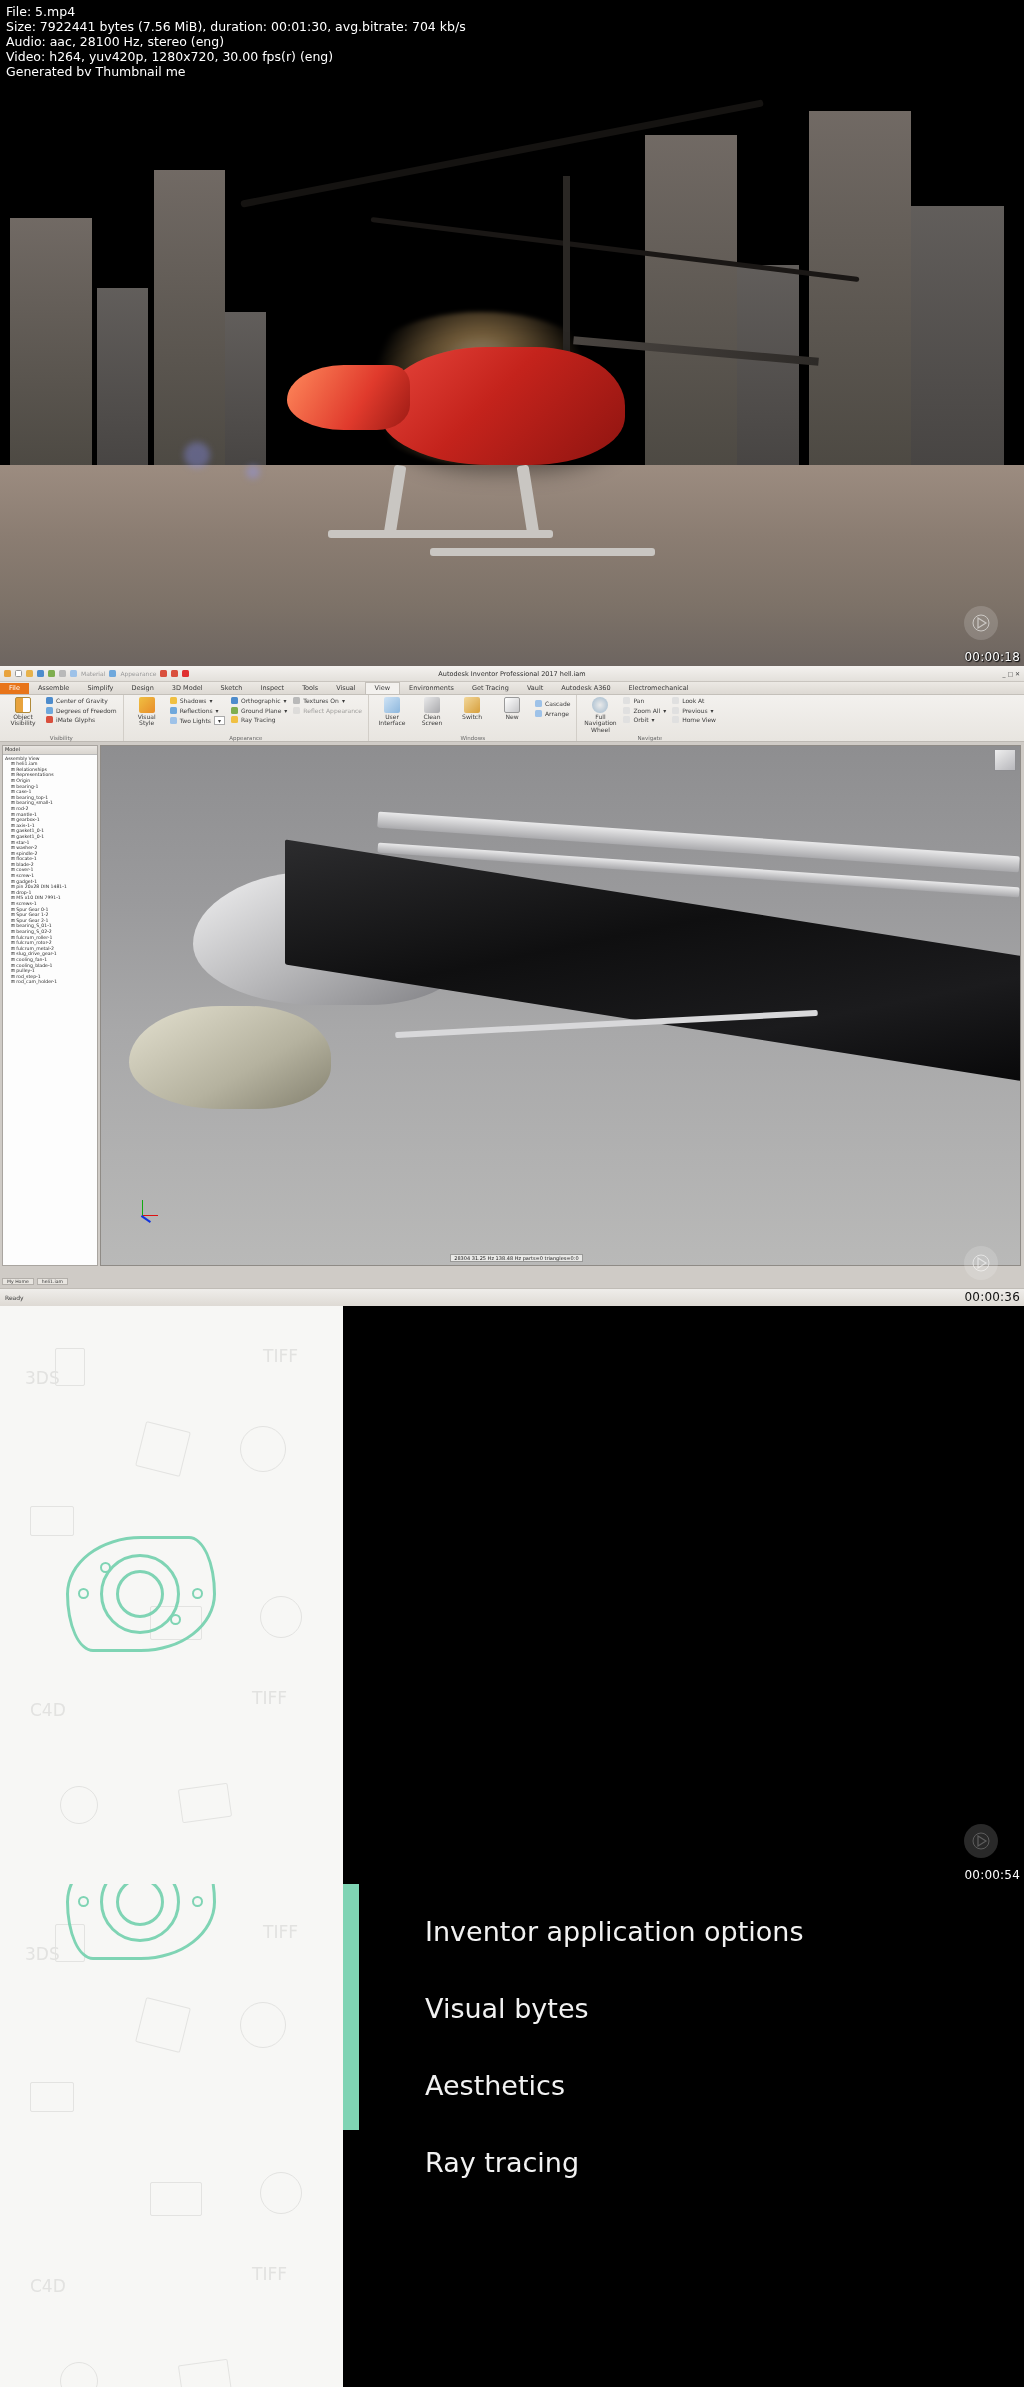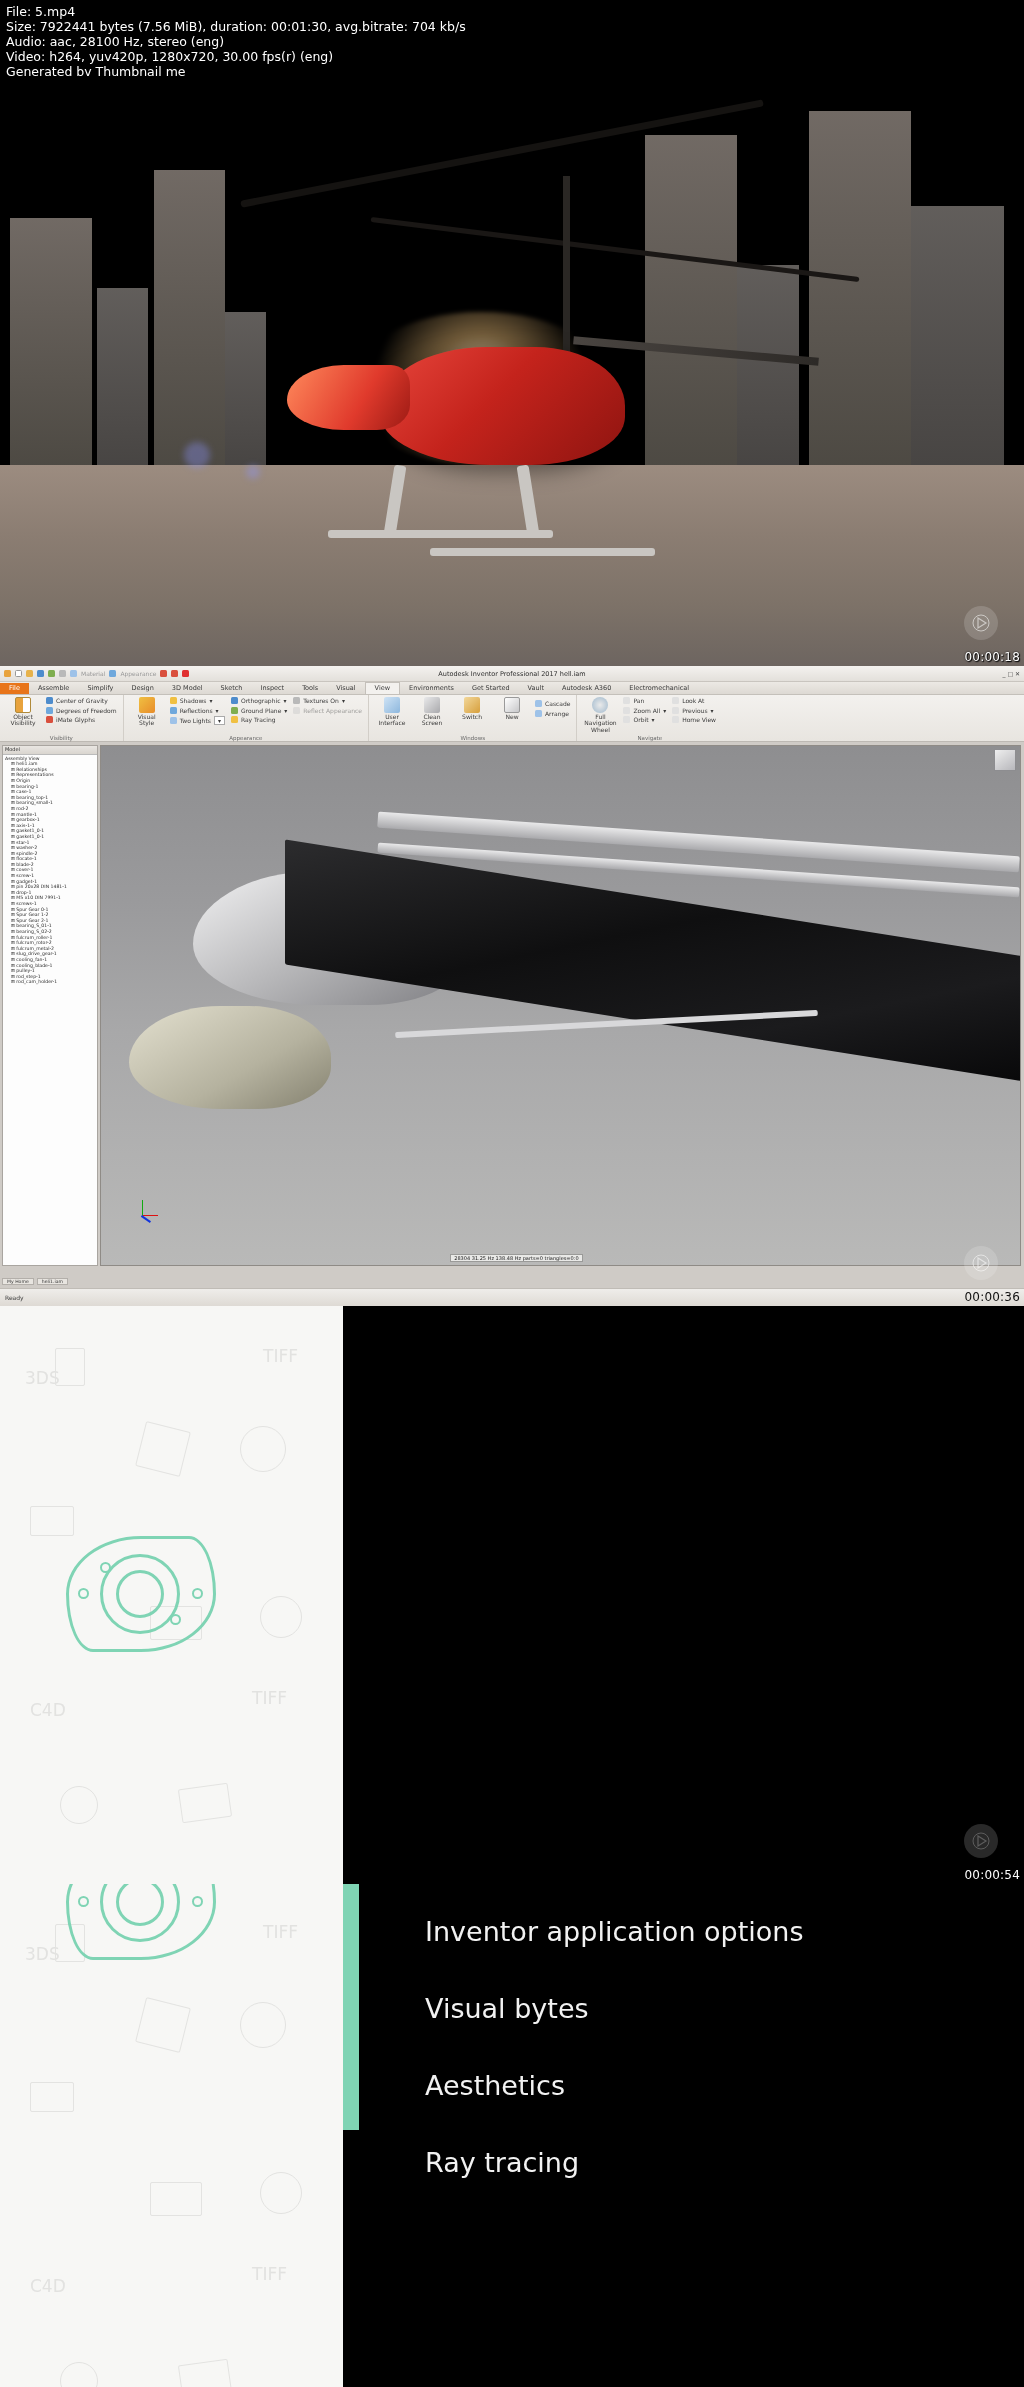--- a/index.html
+++ b/index.html
@@ -266,21 +266,21 @@
       <span class="iv-tab">Assemble</span>
       <span class="iv-tab">Simplify</span>
       <span class="iv-tab">Design</span>
       <span class="iv-tab">3D Model</span>
       <span class="iv-tab">Sketch</span>
       <span class="iv-tab">Inspect</span>
       <span class="iv-tab">Tools</span>
       <span class="iv-tab">Visual</span>
       <span class="iv-tab active">View</span>
       <span class="iv-tab">Environments</span>
-      <span class="iv-tab">Get Started</span>
+      <span class="iv-tab">Get Tracing</span>
       <span class="iv-tab">Vault</span>
       <span class="iv-tab">Autodesk A360</span>
       <span class="iv-tab">Electromechanical</span>
     </div>
 
     <div class="iv-ribbon">
 
       <div class="rg">
         <div class="big">
           <span class="bigico" style="background:linear-gradient(90deg,#e8a33d 50%,#fff 50%);border:1px solid #b08a3a"></span>

